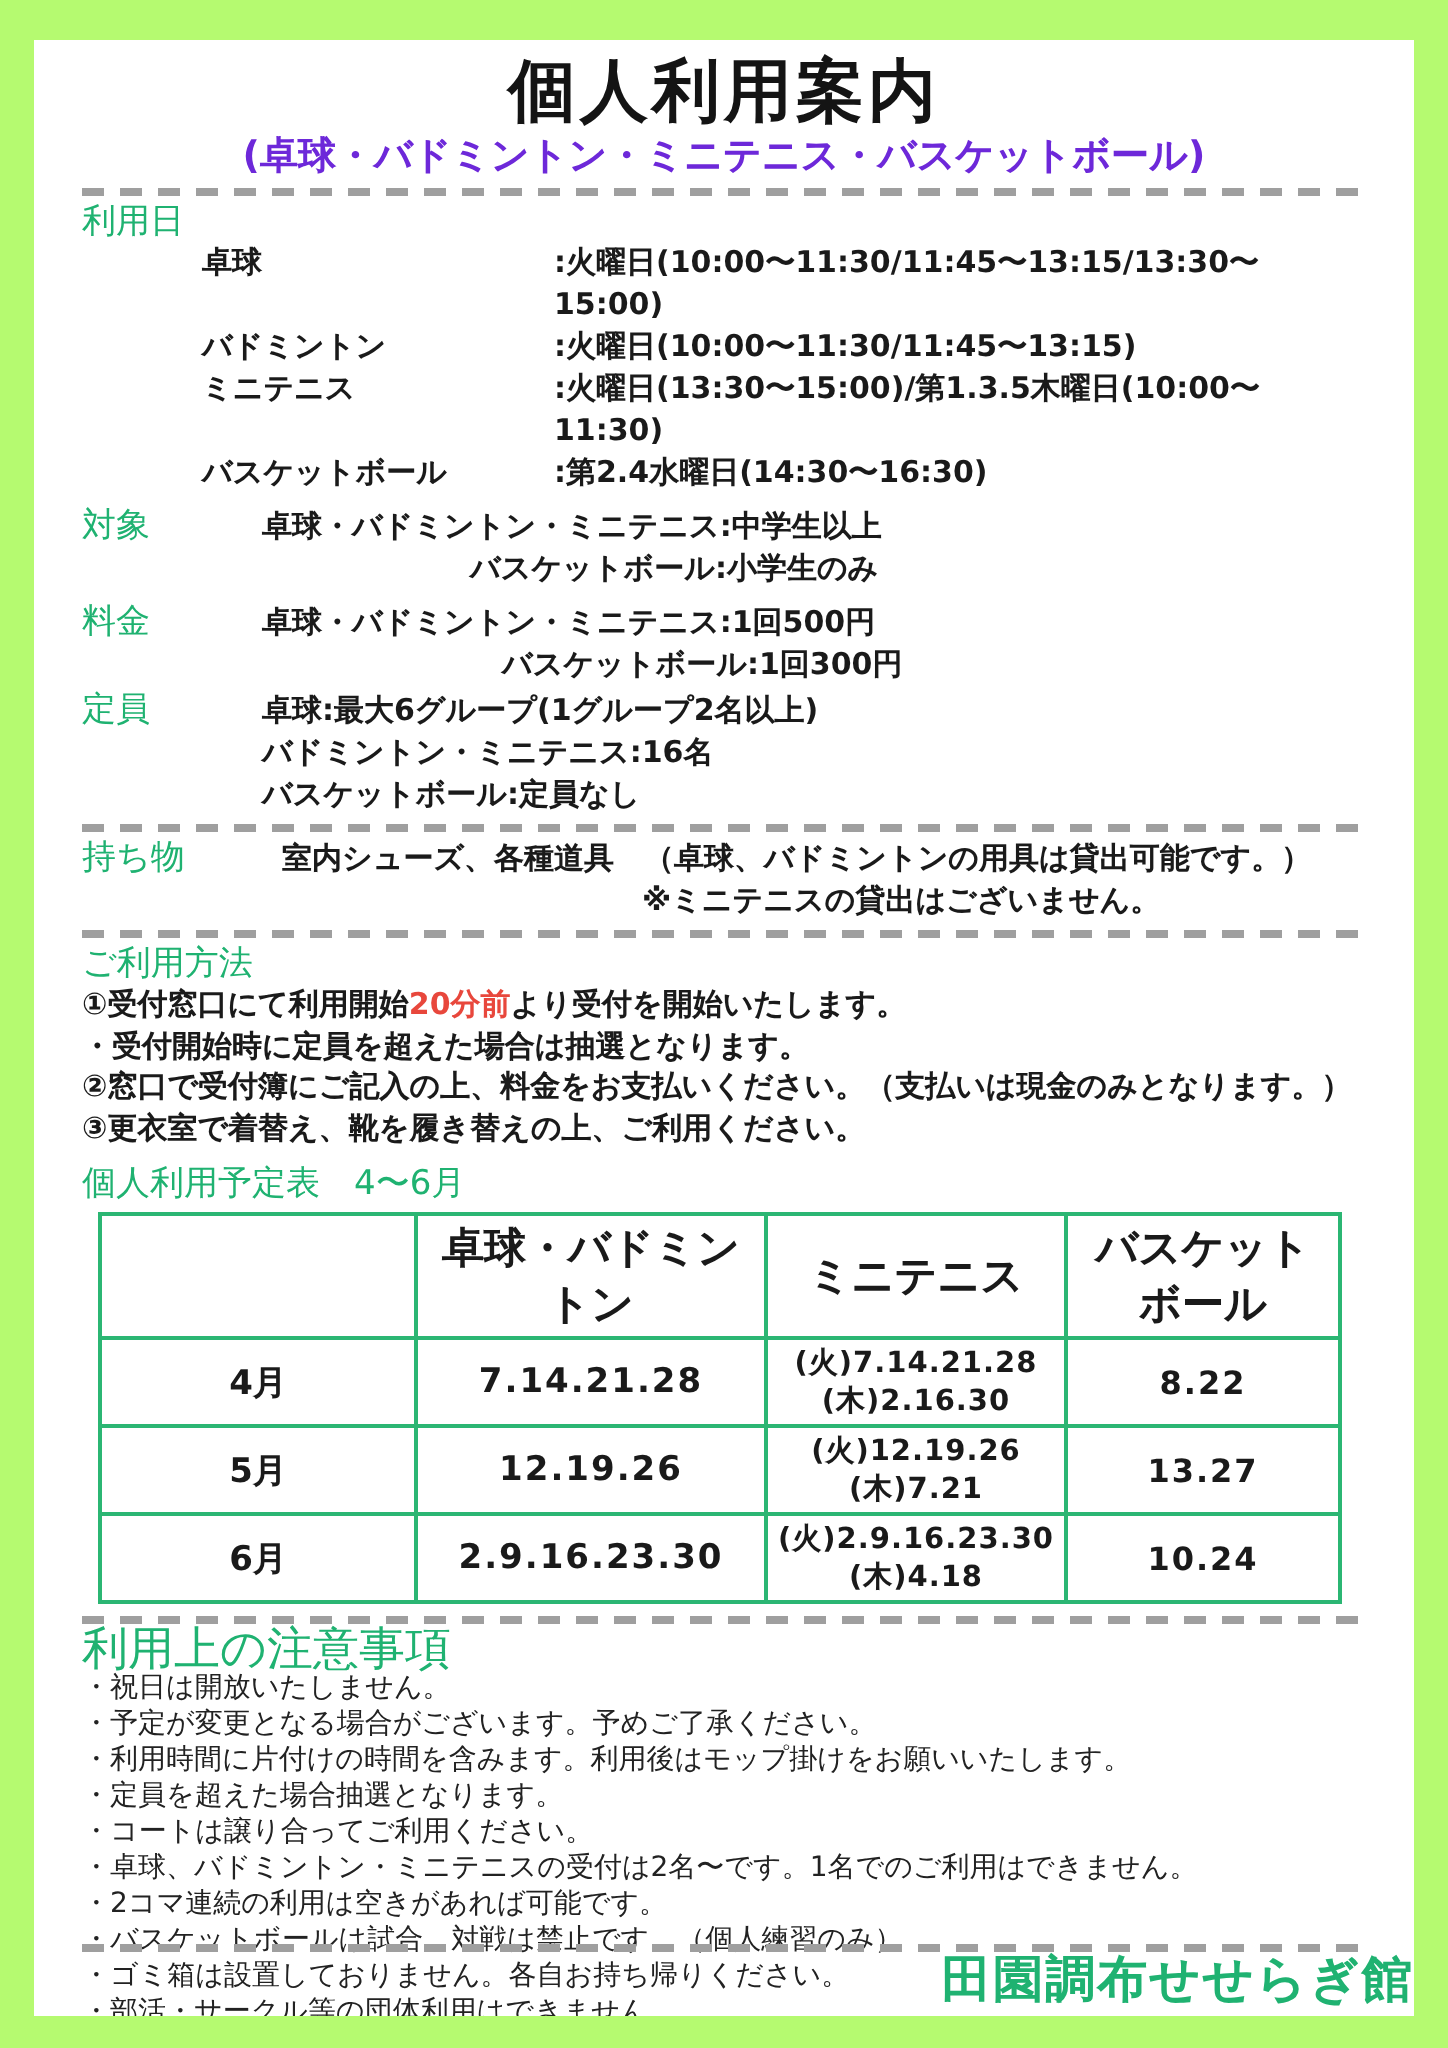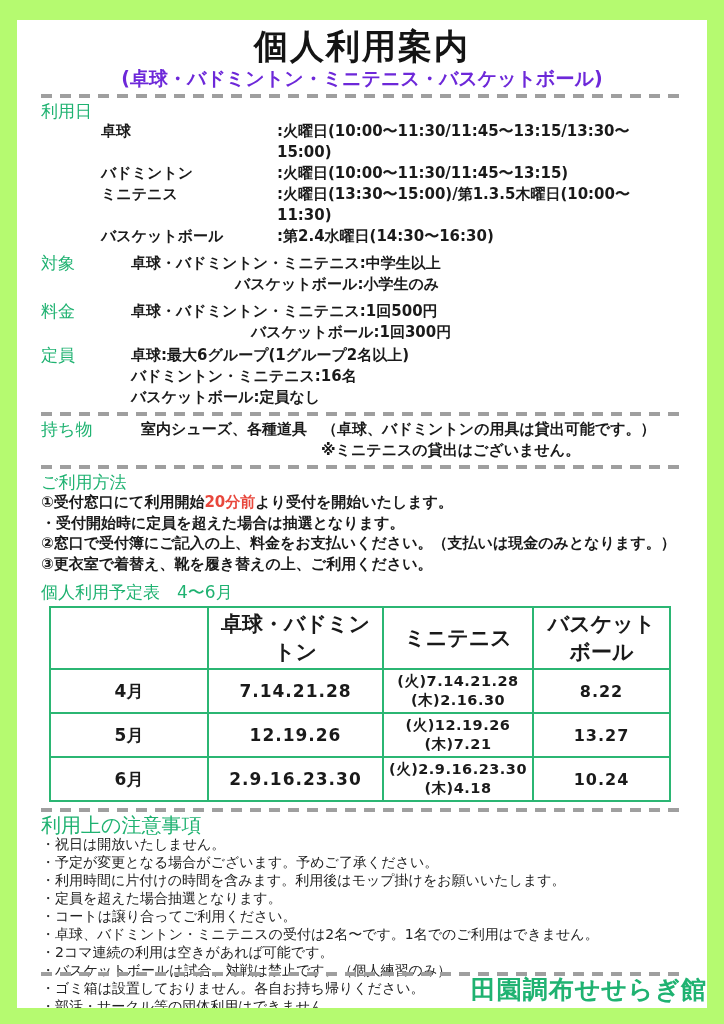--- a/index.html
+++ b/index.html
@@ -54,21 +54,21 @@
     border:2px solid #2bb673;text-align:center;vertical-align:middle;
     font-weight:bold;padding:2px 4px;box-sizing:border-box;
   }
   table.sched th{font-size:21px;height:34px;margin-top:12px;}
   table.sched td{height:44px;border-radius:15px;}
   td.month{font-size:17px;}
   td.val{font-size:17px;letter-spacing:1px;}
   td.mini{font-size:14.5px;text-align:left;padding-left:8px;letter-spacing:0.5px;}
   td.bball{font-size:16px;letter-spacing:1px;}
   
-  .notes-head{margin-top:2px;font-size:20px;}
+  .notes-head{margin-top:2px;font-size:23px;}
   .note-line{font-size:14px;font-weight:normal;line-height:18px;color:#222;}
   
   .dash-bottom{position:absolute;left:24px;right:24px;bottom:32px;height:4px;
     background:repeating-linear-gradient(90deg,#9f9f9f 0 11px,transparent 11px 19px);}
   .page-footer{
     position:absolute;left:0;right:0;bottom:2px;text-align:right;
     font-size:25px;font-weight:bold;color:#1fb271;letter-spacing:1px;
   }
 </style>
 </head>

